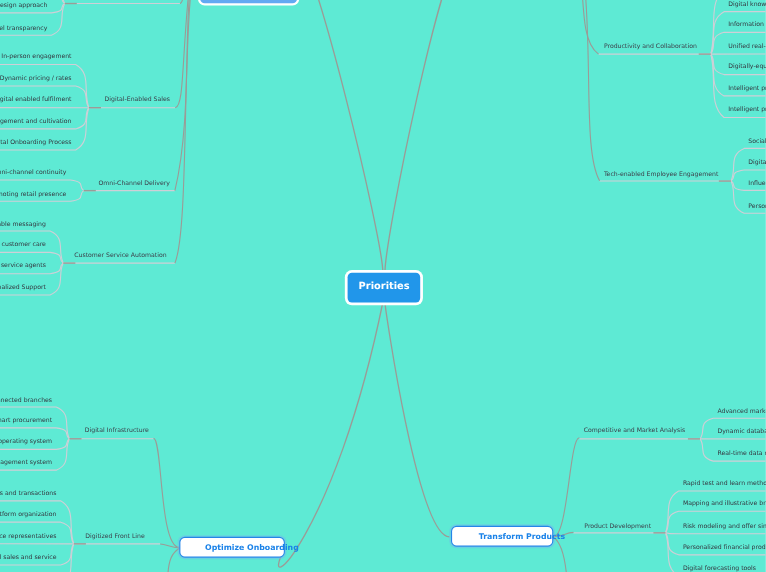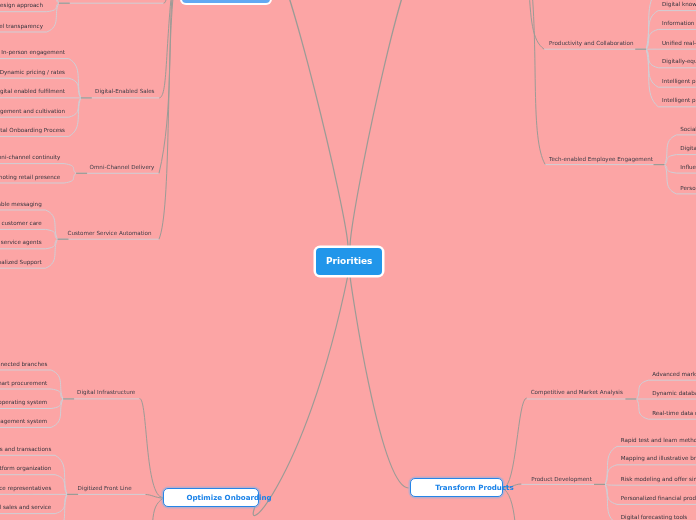--- a/index.html
+++ b/index.html
@@ -1,20 +1,20 @@
 <!DOCTYPE html>
 <html><head>
 <meta charset="utf-8">
 <title>Priorities Mind Map</title>
 <style>
   html,body{margin:0;padding:0;}
   body{width:696px;height:520px;overflow:hidden;background:#f0f4fd;
        font-family:"DejaVu Sans","Liberation Sans",sans-serif;
        -webkit-font-smoothing:antialiased;}
-  #stage{position:relative;width:696px;height:520px;overflow:hidden;background:#fca5a5;}
+  #stage{position:relative;width:696px;height:520px;overflow:hidden;background:#5eead4;}
   #links{position:absolute;left:0;top:0;width:696px;height:520px;}
   .node{position:absolute;white-space:nowrap;box-sizing:border-box;}
   .root-node{background:#2196ea;color:#fff;font-weight:bold;font-size:8.95px;
              border-radius:4px;display:flex;align-items:center;justify-content:center;
              box-shadow:0 0 0 2.5px #fff;}
   .main-node{background:#fff;color:#1a82e8;font-weight:bold;font-size:7.1px;
              border:1.6px solid #2585e8;border-radius:5px;
              display:flex;align-items:center;justify-content:center;
              box-shadow:0 0 0 1.5px rgba(120,180,240,.45);padding-left:36px;}
   .blue-node{background:#62a9f2;border-radius:4px;box-shadow:0 0 0 2px #fff;}

